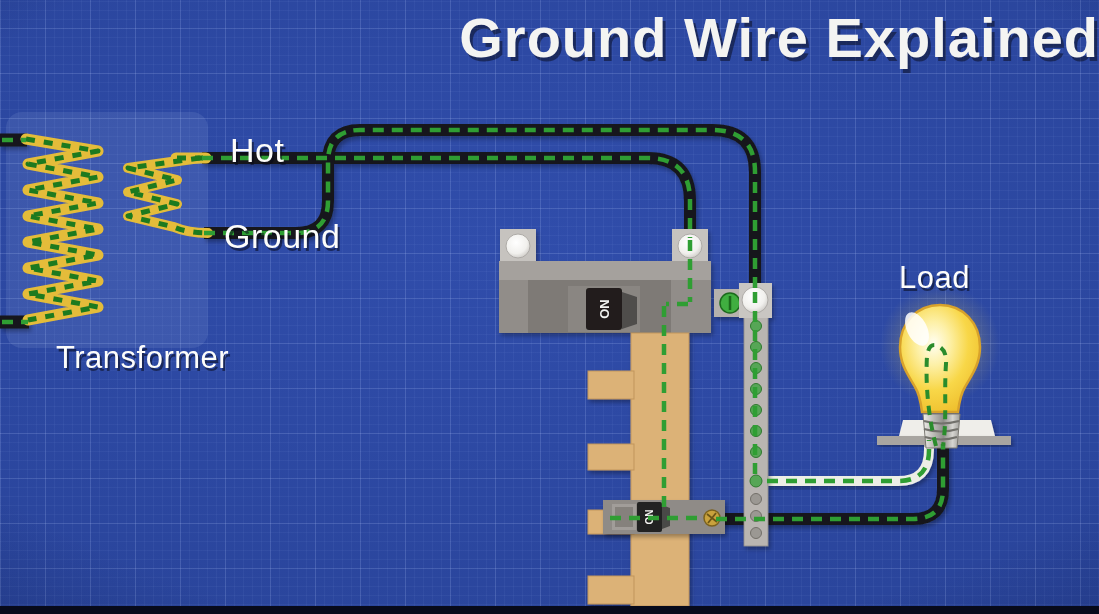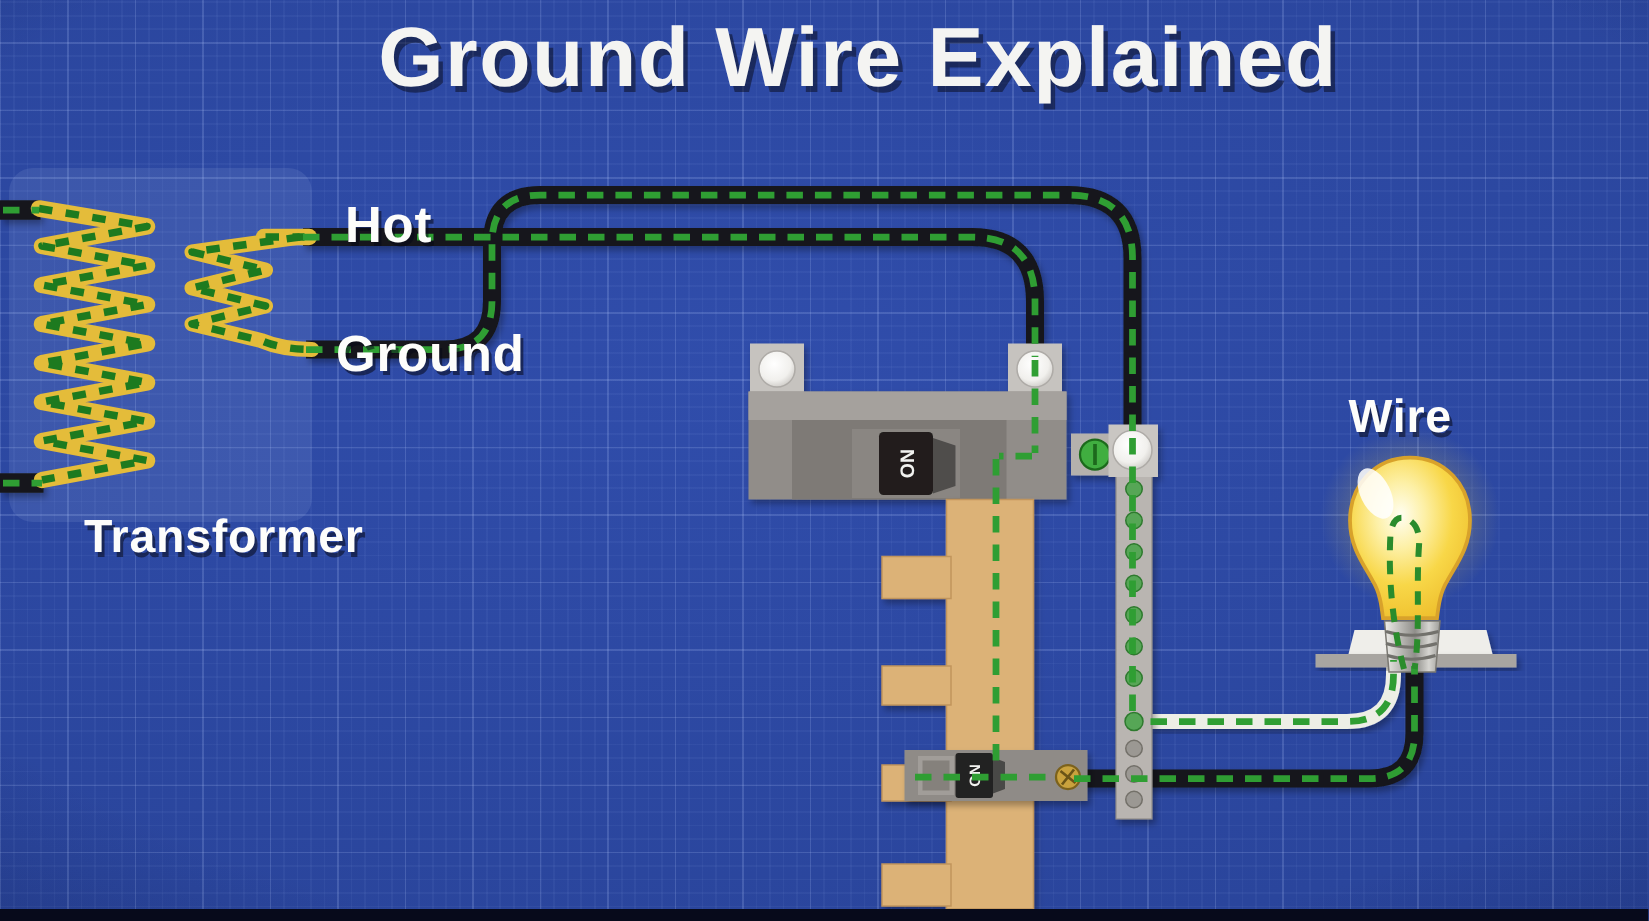--- a/index.html
+++ b/index.html
@@ -23,26 +23,26 @@
   }
   .vignette{
     position:absolute;inset:0;pointer-events:none;
     background:radial-gradient(120% 115% at 50% 44%, rgba(0,0,0,0) 52%, rgba(7,11,32,.45) 100%);
   }
   .bottom-bar{
     position:absolute;left:0;right:0;bottom:0;height:8px;background:#070a1b;
   }
   svg.diagram{position:absolute;inset:0;}
   .lbl{
-    position:absolute;font-weight:700;color:#fdfdfb;
+    position:absolute;font-weight:400;color:#fdfdfb;
     text-shadow:2px 3px 0 rgba(8,10,24,.55);
     letter-spacing:.5px;white-space:nowrap;z-index:5;
   }
   .title{
-    position:absolute;left:45px;right:0;top:5px;text-align:center;
+    position:absolute;left:45px;right:0;top:5px;text-align:right;
     font-weight:800;font-size:56px;color:#f4f4f2;letter-spacing:1px;
     text-shadow:3px 4px 0 rgba(8,10,24,.5);z-index:5;white-space:nowrap;
   }
   .lbl-hot{left:230px;top:131px;font-size:34px;}
   .lbl-neutral{left:224px;top:217px;font-size:34px;}
   .lbl-transformer{left:27px;top:340px;font-size:31px;margin-left:29px;}
   .lbl-load{left:899px;top:260px;font-size:31px;}
   .svg-on{font-family:"Liberation Sans",sans-serif;font-weight:700;fill:#f2f2f0;}
 </style>
 </head>
@@ -183,16 +183,16 @@
     <path d="M 755 292 V 480"></path>
     <path d="M 767 481 H 898 Q 929 481 929 450 V 440"></path>
     <path d="M 936 446 C 930 424 925 390 927 356 Q 929 342 938 346 Q 947 350 946 364 C 944 392 947 420 943 446" stroke="#2a8c2c" stroke-width="4" stroke-dasharray="9 7"></path>
   </g>
 </svg>
 
 <div class="title">Ground Wire Explained</div>
 <div class="lbl lbl-hot">Hot</div>
 <div class="lbl lbl-neutral">Ground</div>
 <div class="lbl lbl-transformer">Transformer</div>
-<div class="lbl lbl-load">Wire</div>
+<div class="lbl lbl-load">Load</div>
 
 <div class="vignette"></div>
 <div class="bottom-bar"></div>
 
 </body></html>

